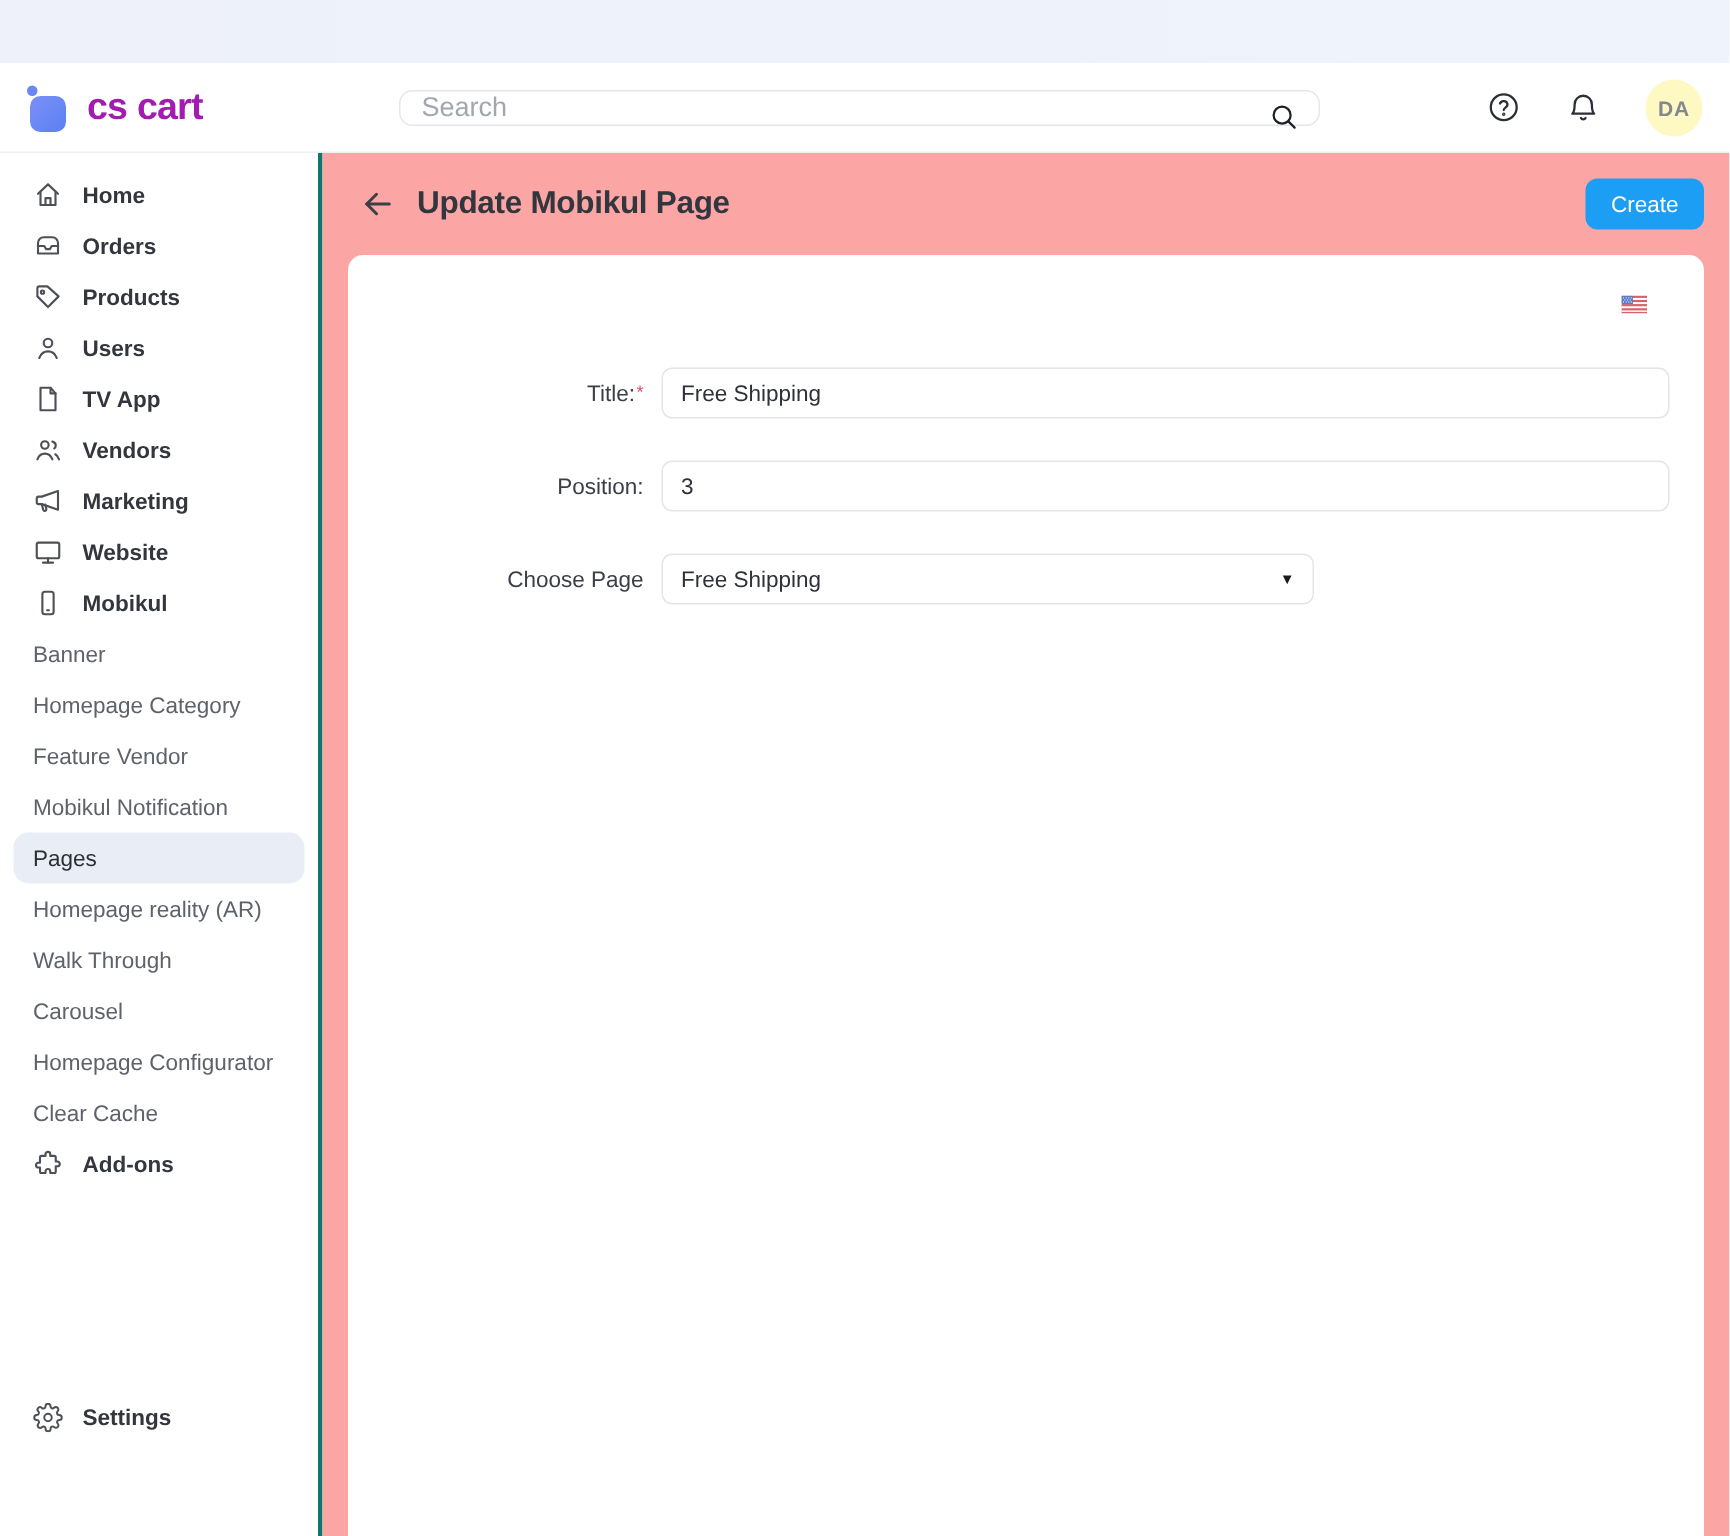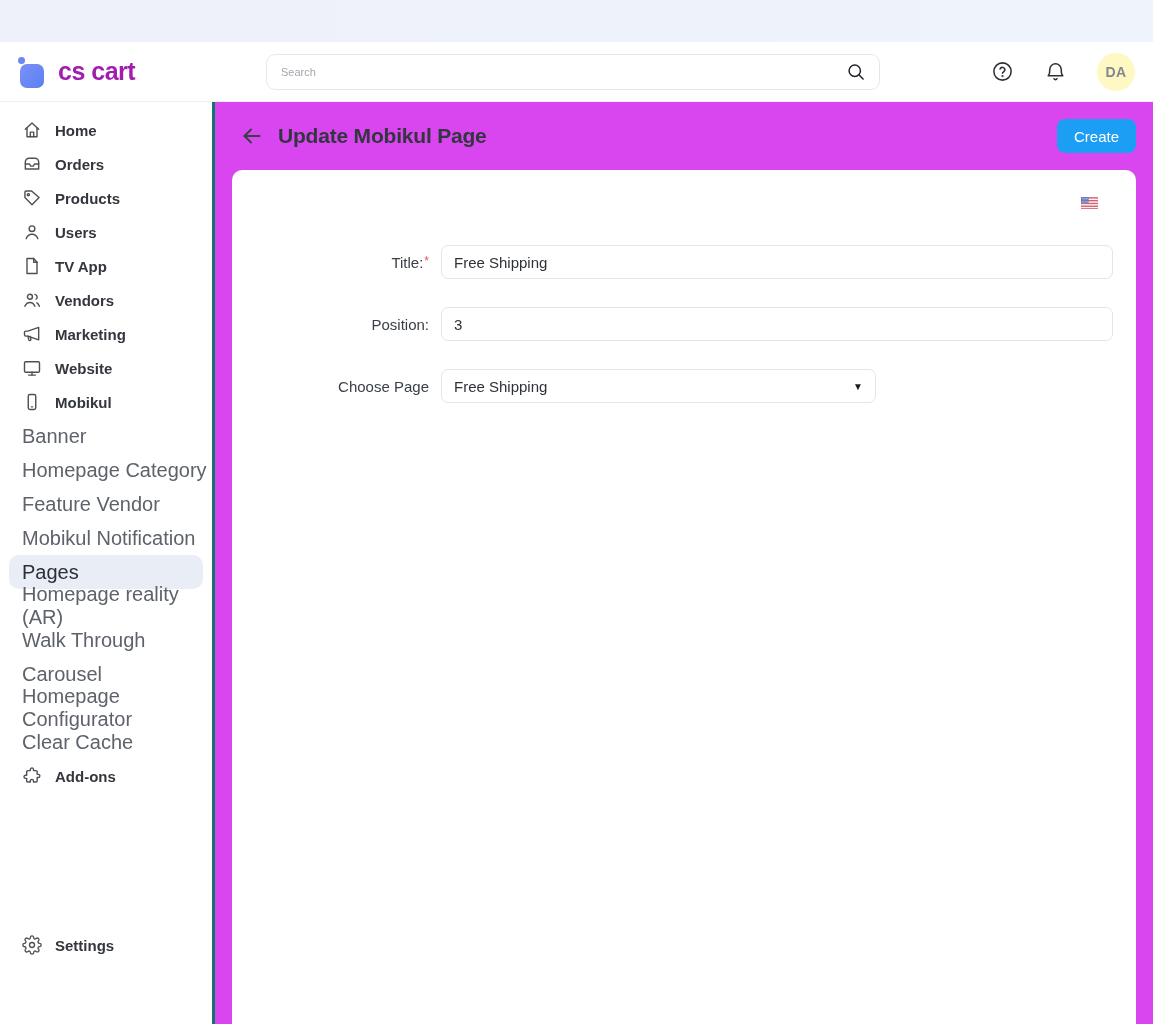--- a/index.html
+++ b/index.html
@@ -36,24 +36,24 @@
   }
   .logo-dot {
     position:absolute; left:0; top:0;
     width:7px; height:7px; border-radius:50%;
     background:#6b86f5;
   }
   .logo-text { font-size:25px; font-weight:700; color:#a21caf; letter-spacing:-0.5px; }
 
   .search-wrap { position:relative; width:614px; flex:0 0 auto; }
   .search-input {
-    width:100%; height:36px;
+    width:100%; height:24px;
     border:1px solid #e4e7ec; border-radius:9px;
     padding:0 44px 0 14px;
-    font-size:11px; color:#3a3f46;
+    font-size:18px; color:#3a3f46;
     font-family:"Liberation Sans", sans-serif;
     outline:none; background:#fff;
   }
   .search-input::placeholder { color:#a2a7ae; }
   .search-icon { position:absolute; right:14px; top:8px; cursor:pointer; }
 
   .header-right { margin-left:auto; display:flex; align-items:center; gap:30px; }
   .icon-btn { cursor:pointer; }
   .avatar {
     width:38px; height:38px; border-radius:50%;
@@ -80,37 +80,38 @@
     display:flex; align-items:center; gap:13px;
     padding-left:22px;
     font-size:15px; font-weight:700; color:#33363d;
     cursor:pointer;
   }
   .nav-item .nico { flex:0 0 auto; }
   .sub-item {
     height:34px;
     display:flex; align-items:center;
     padding-left:22px;
-    font-size:20px; color:#5d626b;
+    font-size:15px; color:#5d626b;
     cursor:pointer;
+    text-align:right;
   }
   .sub-item.active {
     margin:0 9px;
     padding-left:13px;
     background:#e9edf6;
     border-radius:10px;
     font-weight:400; color:#2c2f36;
   }
   .sidebar-spacer { flex:1; }
   .nav-item.settings { margin-bottom:62px; }
 
   
   .main {
     flex:1;
-    background:#d946ef;
+    background:#fca5a5;
     padding:0 17px;
     display:flex; flex-direction:column;
   }
   .main-header {
     height:68px;
     display:flex; align-items:center;
     padding-left:8px;
   }
   .back-btn { cursor:pointer; display:flex; align-items:center; }
   .page-title {

